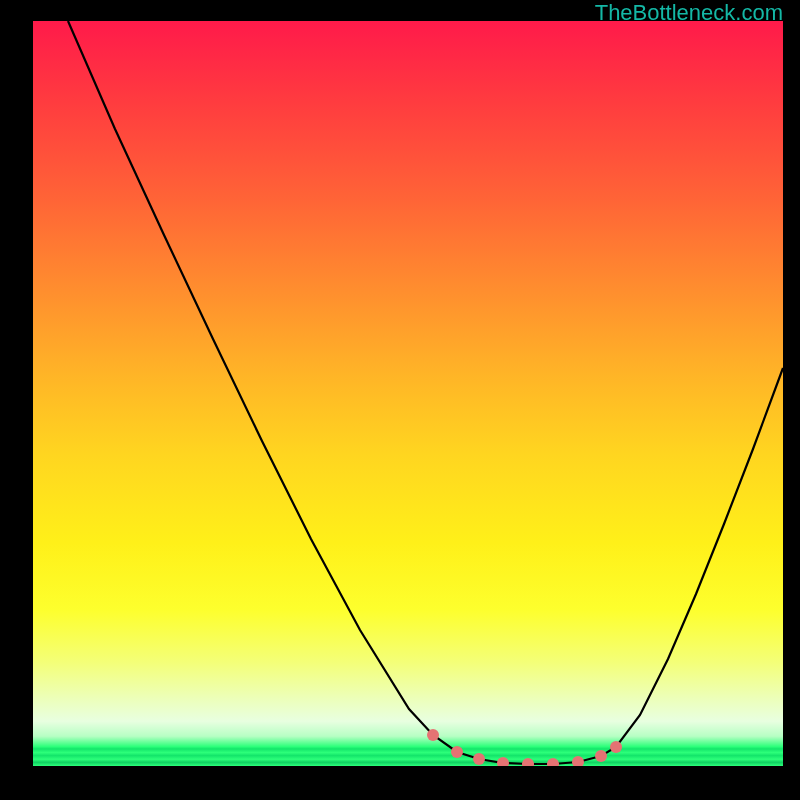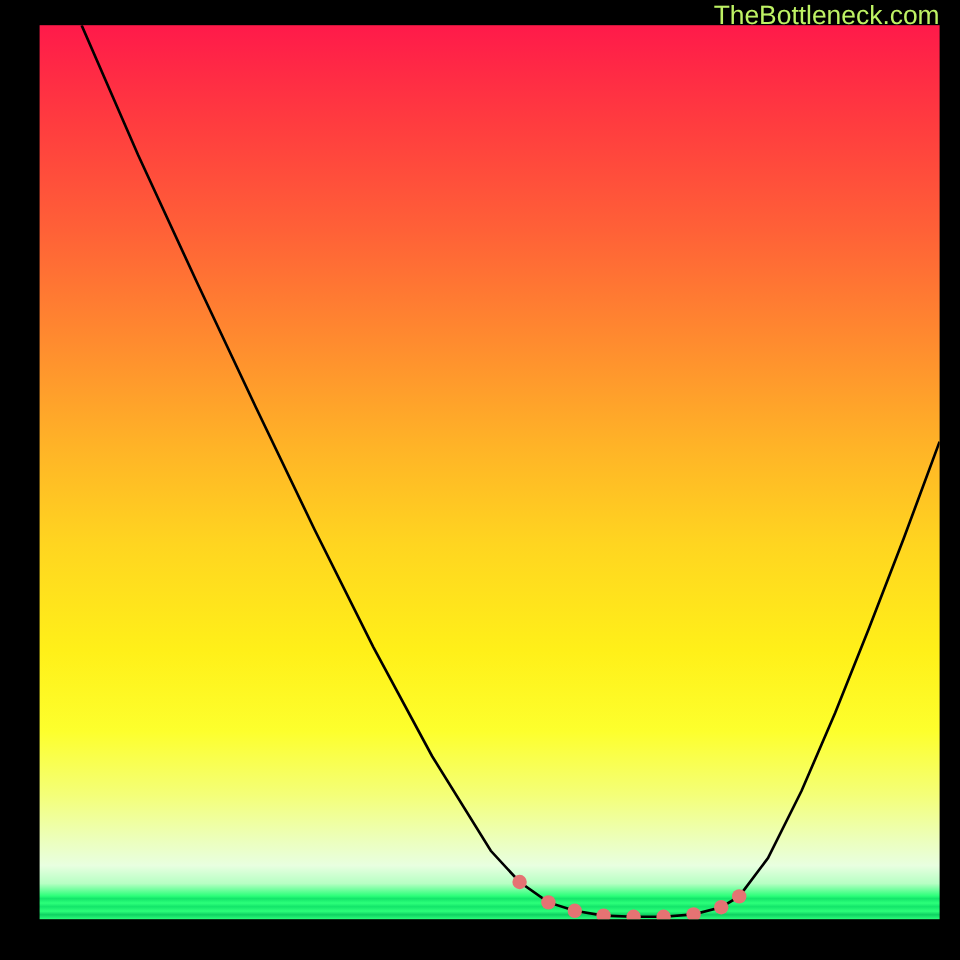--- a/index.html
+++ b/index.html
@@ -47,21 +47,21 @@
       #2cff7a 100%
     );
   }
   .watermark {
     position: absolute;
     top: 0;
     right: 17px;
     font-family: Arial, Helvetica, sans-serif;
     font-size: 22px;
     font-weight: 400;
-    color: #bef264;
+    color: #14b8a6;
     letter-spacing: 0;
   }
   svg.curve {
     position: absolute;
     left: 0;
     top: 0;
     width: 750px;
     height: 745px;
   }
 </style>

